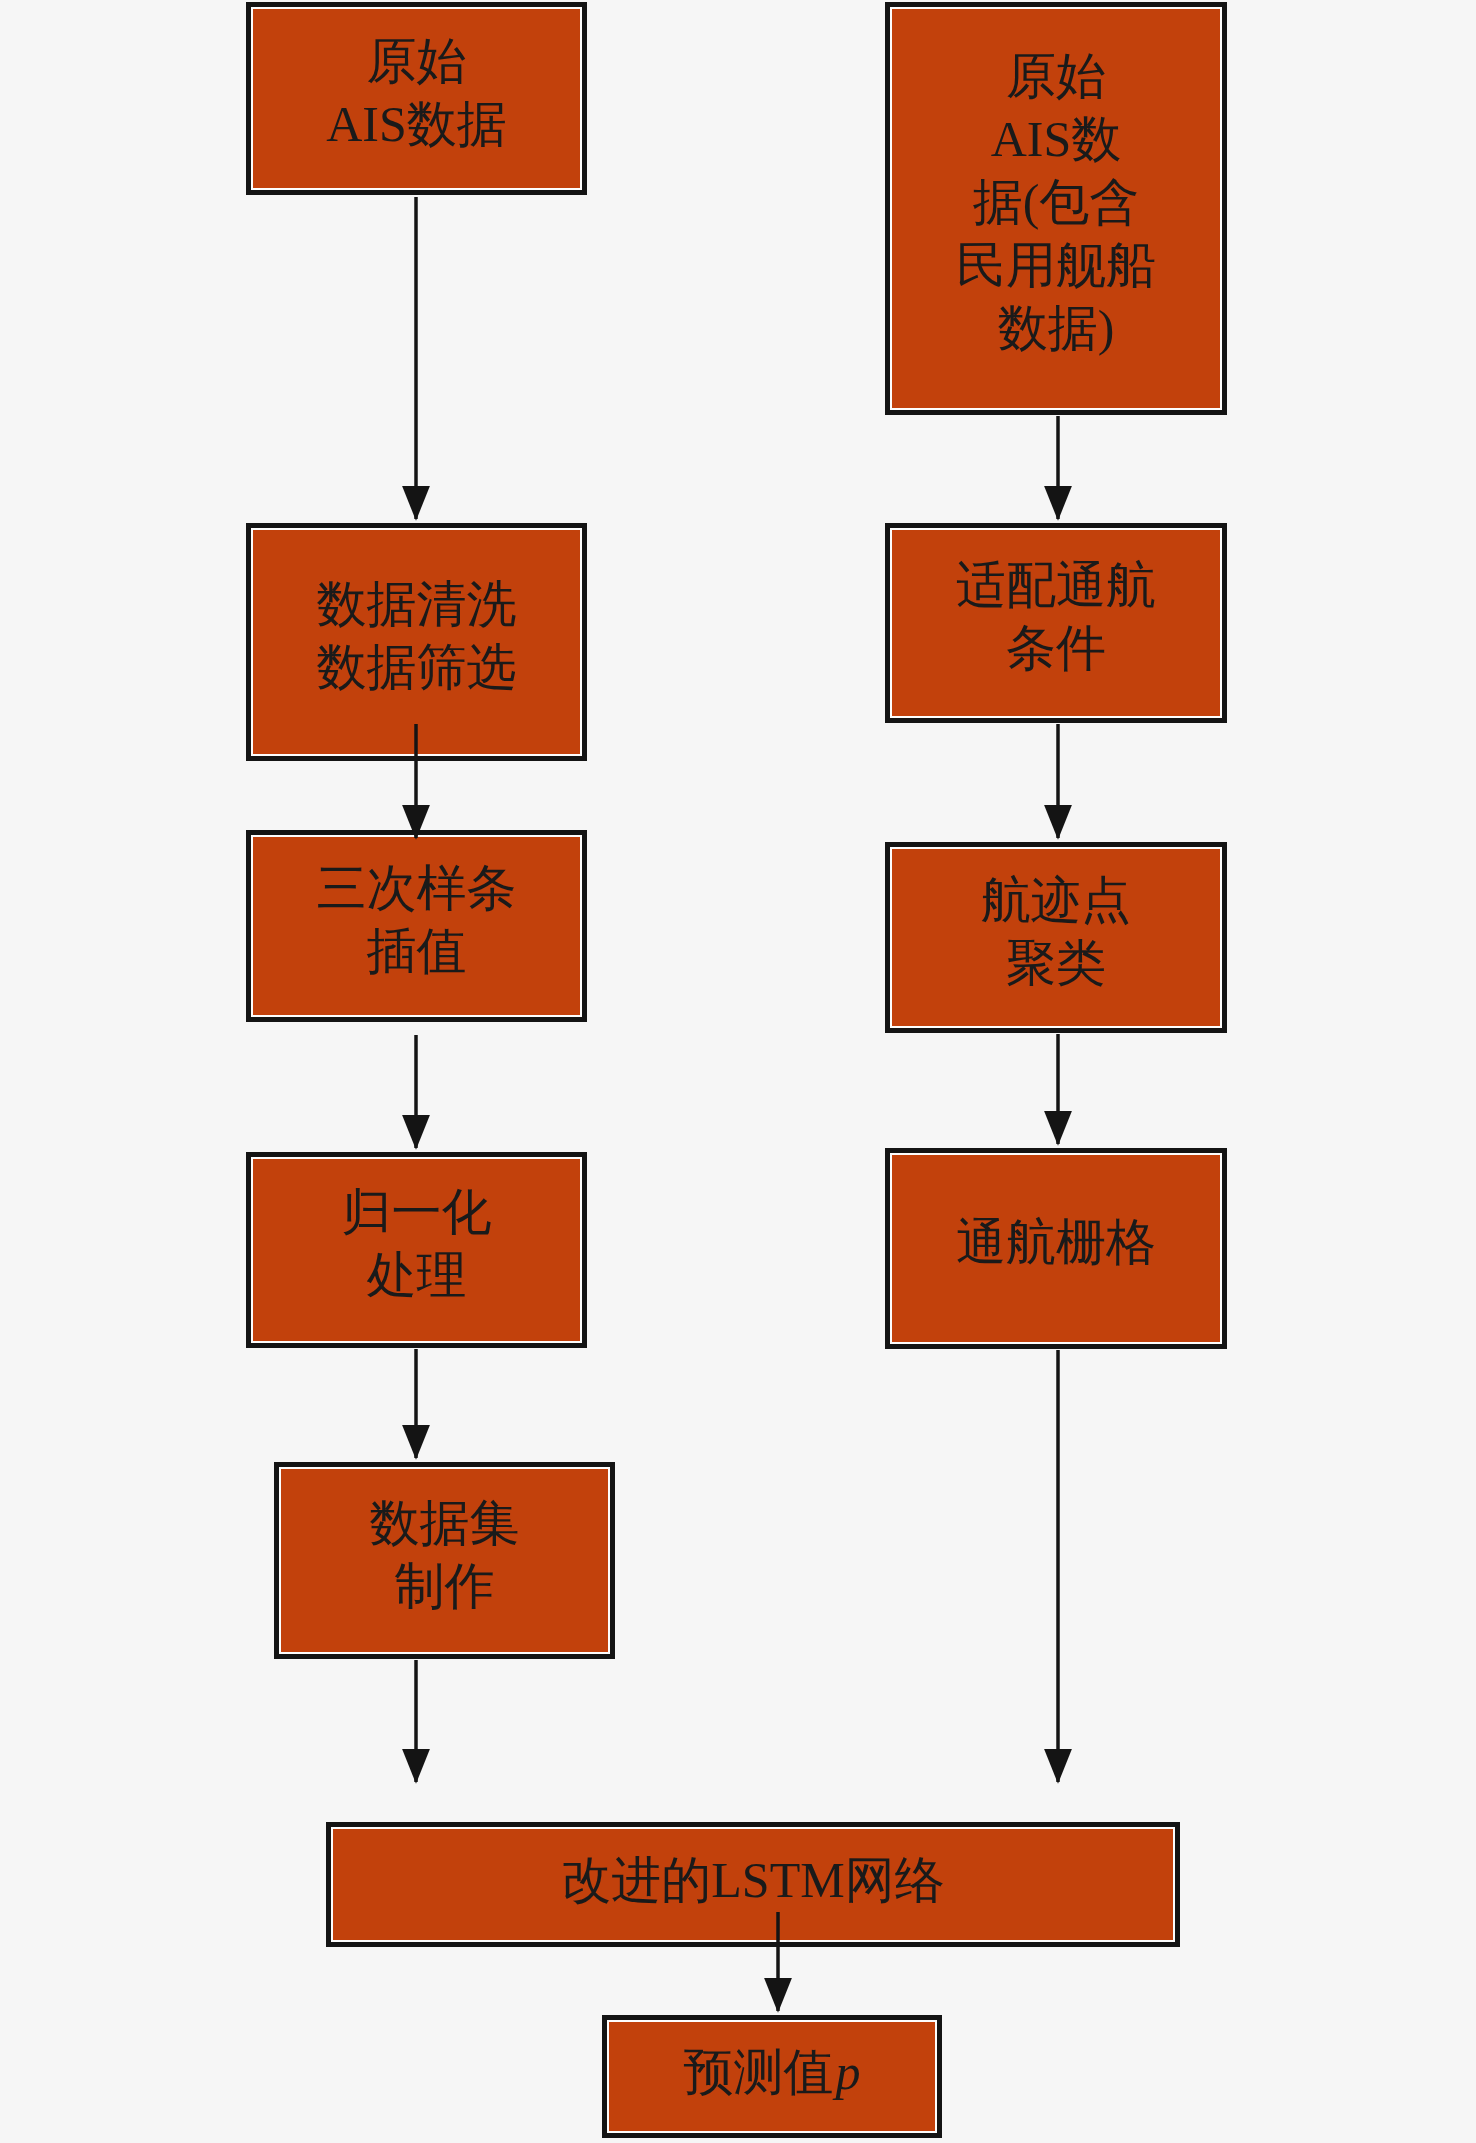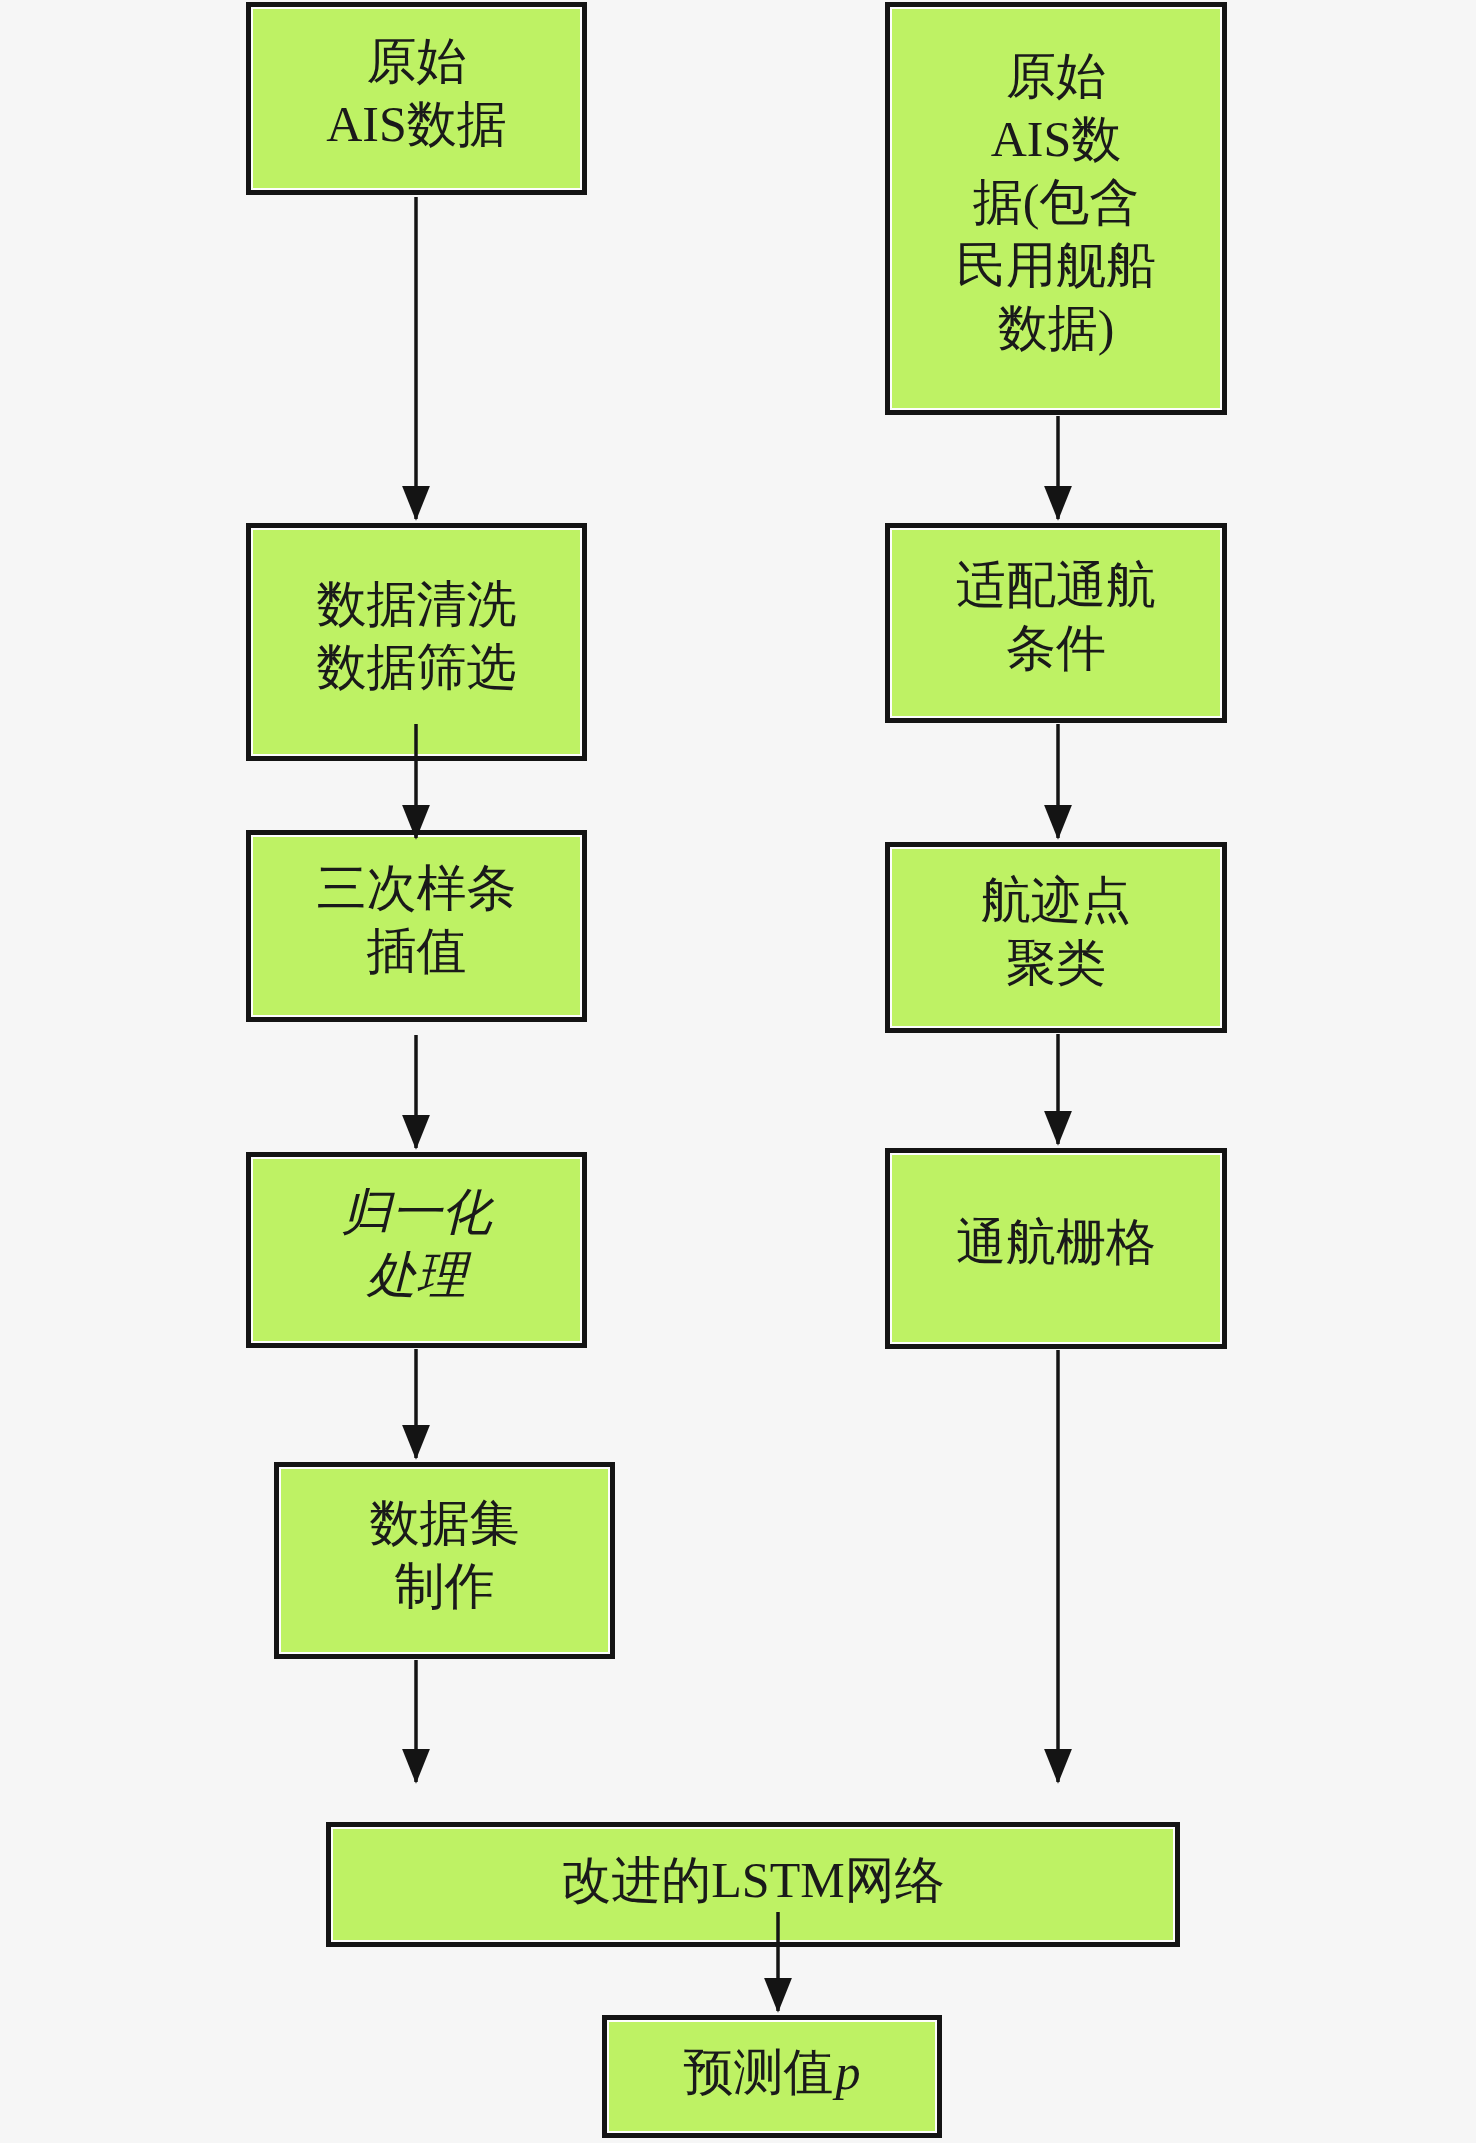--- a/index.html
+++ b/index.html
@@ -11,39 +11,39 @@
     position: relative;
     width: 1476px;
     height: 2143px;
     background: #f6f6f6;
     overflow: hidden;
   }
   .node {
     position: absolute;
     box-sizing: border-box;
     border: 5px solid #141414;
-    background: #bef264;
+    background: #c2410c;
     box-shadow: inset 0 0 0 2px #fdfdfd;
     display: flex;
     flex-direction: column;
     align-items: center;
     justify-content: center;
     padding-bottom: 12px;
     color: #1a1a1a;
     font-size: 50px;
     line-height: 63px;
     text-align: center;
     white-space: nowrap;
   }
   
   .l-col { left: 246px; width: 341px; }
   .n-l1 { top: 2px;    height: 193px; }
   .n-l2 { top: 523px;  height: 238px; }
   .n-l3 { top: 830px;  height: 192px; }
-  .n-l4 { top: 1152px; height: 196px; font-style: italic; }
+  .n-l4 { top: 1152px; height: 196px; }
   .n-l5 { top: 1462px; height: 197px; margin-left: 28px; }
   
   .r-col { left: 885px; width: 342px; }
   .n-r1 { top: 2px;    height: 413px; }
   .n-r2 { top: 523px;  height: 200px; }
   .n-r3 { top: 842px;  height: 191px; }
   .n-r4 { top: 1148px; height: 201px; }
   
   .n-lstm   { left: 326px; top: 1822px; width: 854px; height: 125px; padding-bottom: 8px; }
   .n-output { left: 602px; top: 2015px; width: 340px; height: 123px; padding-bottom: 8px;

